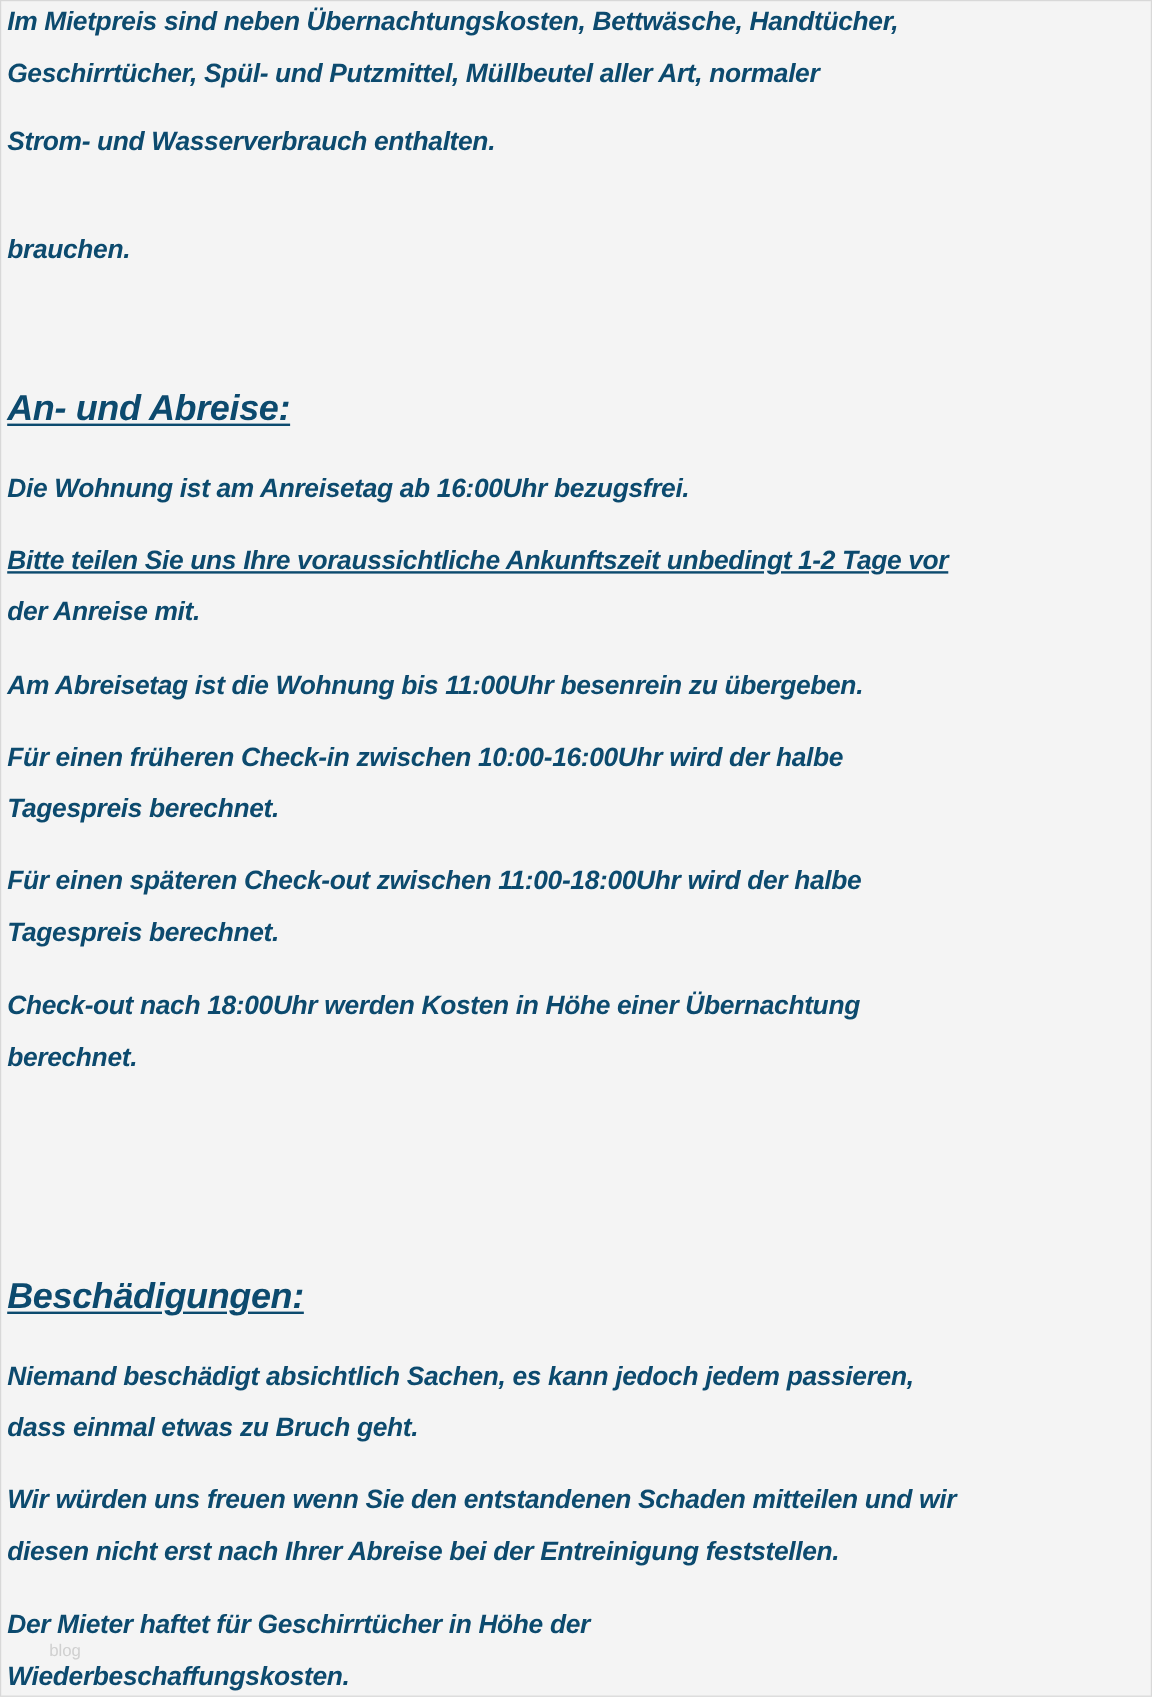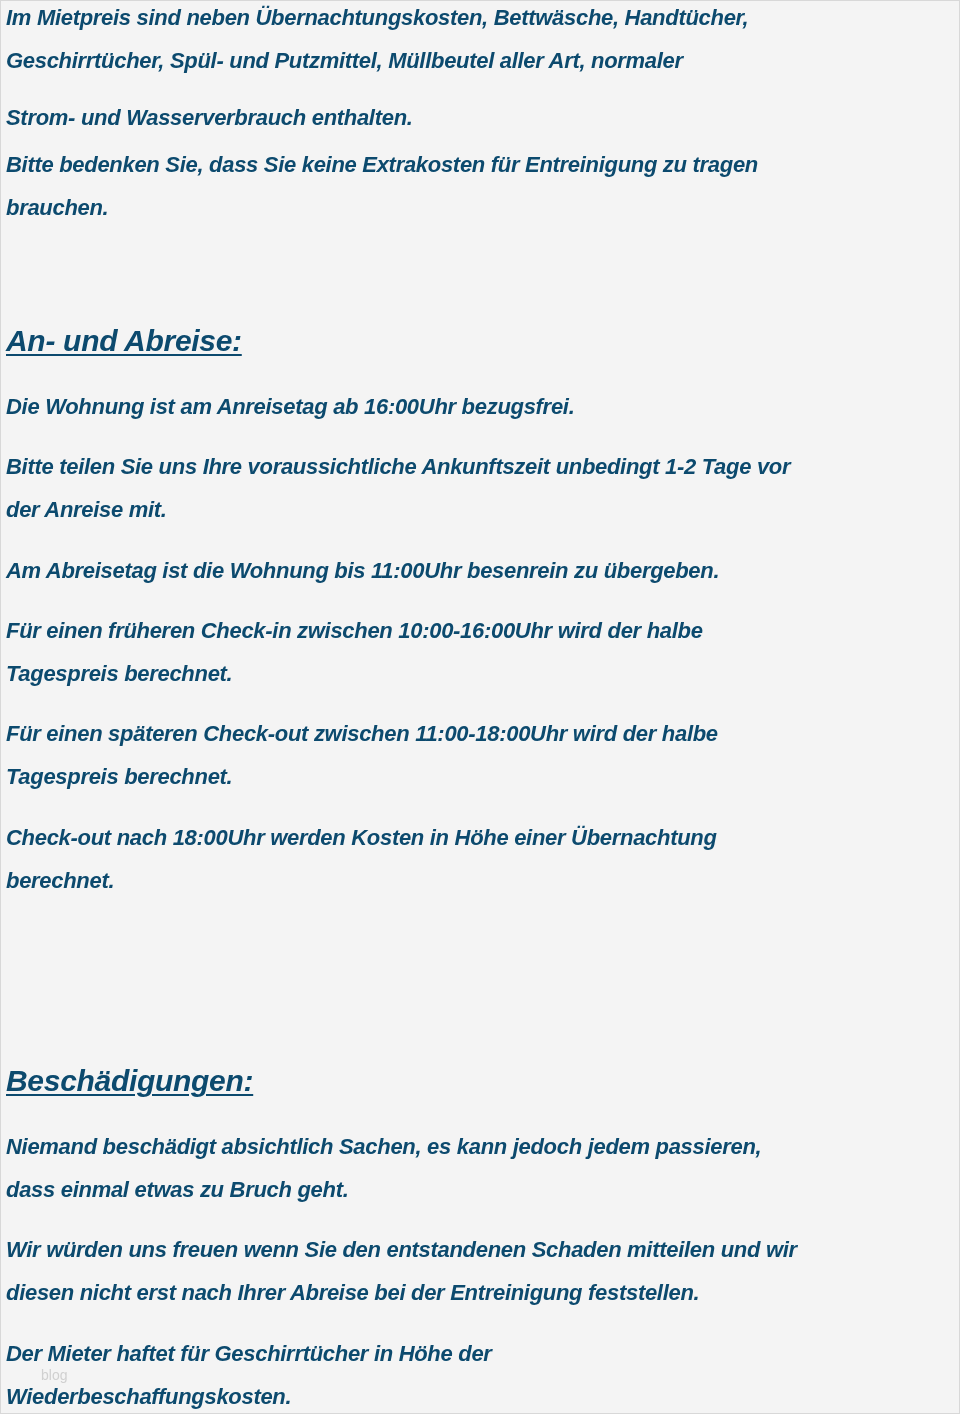--- a/index.html
+++ b/index.html
@@ -49,26 +49,25 @@
   }
 </style>
 </head>
 <body>
 
 <div class="page">
 
   <div class="line" style="top:4px;">Im Mietpreis sind neben Übernachtungskosten, Bettwäsche, Handtücher,</div>
   <div class="line" style="top:47px;">Geschirrtücher, Spül- und Putzmittel, Müllbeutel aller Art, normaler</div>
   <div class="line" style="top:104px;">Strom- und Wasserverbrauch enthalten.</div>
-  <div class="line" style="top:151px;">Bitte bedenken Sie, dass Sie keine Extrakosten für Entreinigung zu tragen</div>
   <div class="line" style="top:194px;">brauchen.</div>
 
   <div class="line heading" style="top:323px;">An- und Abreise:</div>
   <div class="line" style="top:393px;">Die Wohnung ist am Anreisetag ab 16:00Uhr bezugsfrei.</div>
-  <div class="line" style="top:453px;">Bitte teilen Sie uns Ihre voraussichtliche Ankunftszeit unbedingt 1-2 Tage vor</div>
+  <div class="line" style="top:453px;text-decoration:underline;">Bitte teilen Sie uns Ihre voraussichtliche Ankunftszeit unbedingt 1-2 Tage vor</div>
   <div class="line" style="top:496px;">der Anreise mit.</div>
   <div class="line" style="top:557px;">Am Abreisetag ist die Wohnung bis 11:00Uhr besenrein zu übergeben.</div>
   <div class="line" style="top:617px;">Für einen früheren Check-in zwischen 10:00-16:00Uhr wird der halbe</div>
   <div class="line" style="top:660px;">Tagespreis berechnet.</div>
   <div class="line" style="top:720px;">Für einen späteren Check-out zwischen 11:00-18:00Uhr wird der halbe</div>
   <div class="line" style="top:763px;">Tagespreis berechnet.</div>
   <div class="line" style="top:824px;">Check-out nach 18:00Uhr werden Kosten in Höhe einer Übernachtung</div>
   <div class="line" style="top:867px;">berechnet.</div>
 
   <div class="line heading" style="top:1063px;">Beschädigungen:</div>

